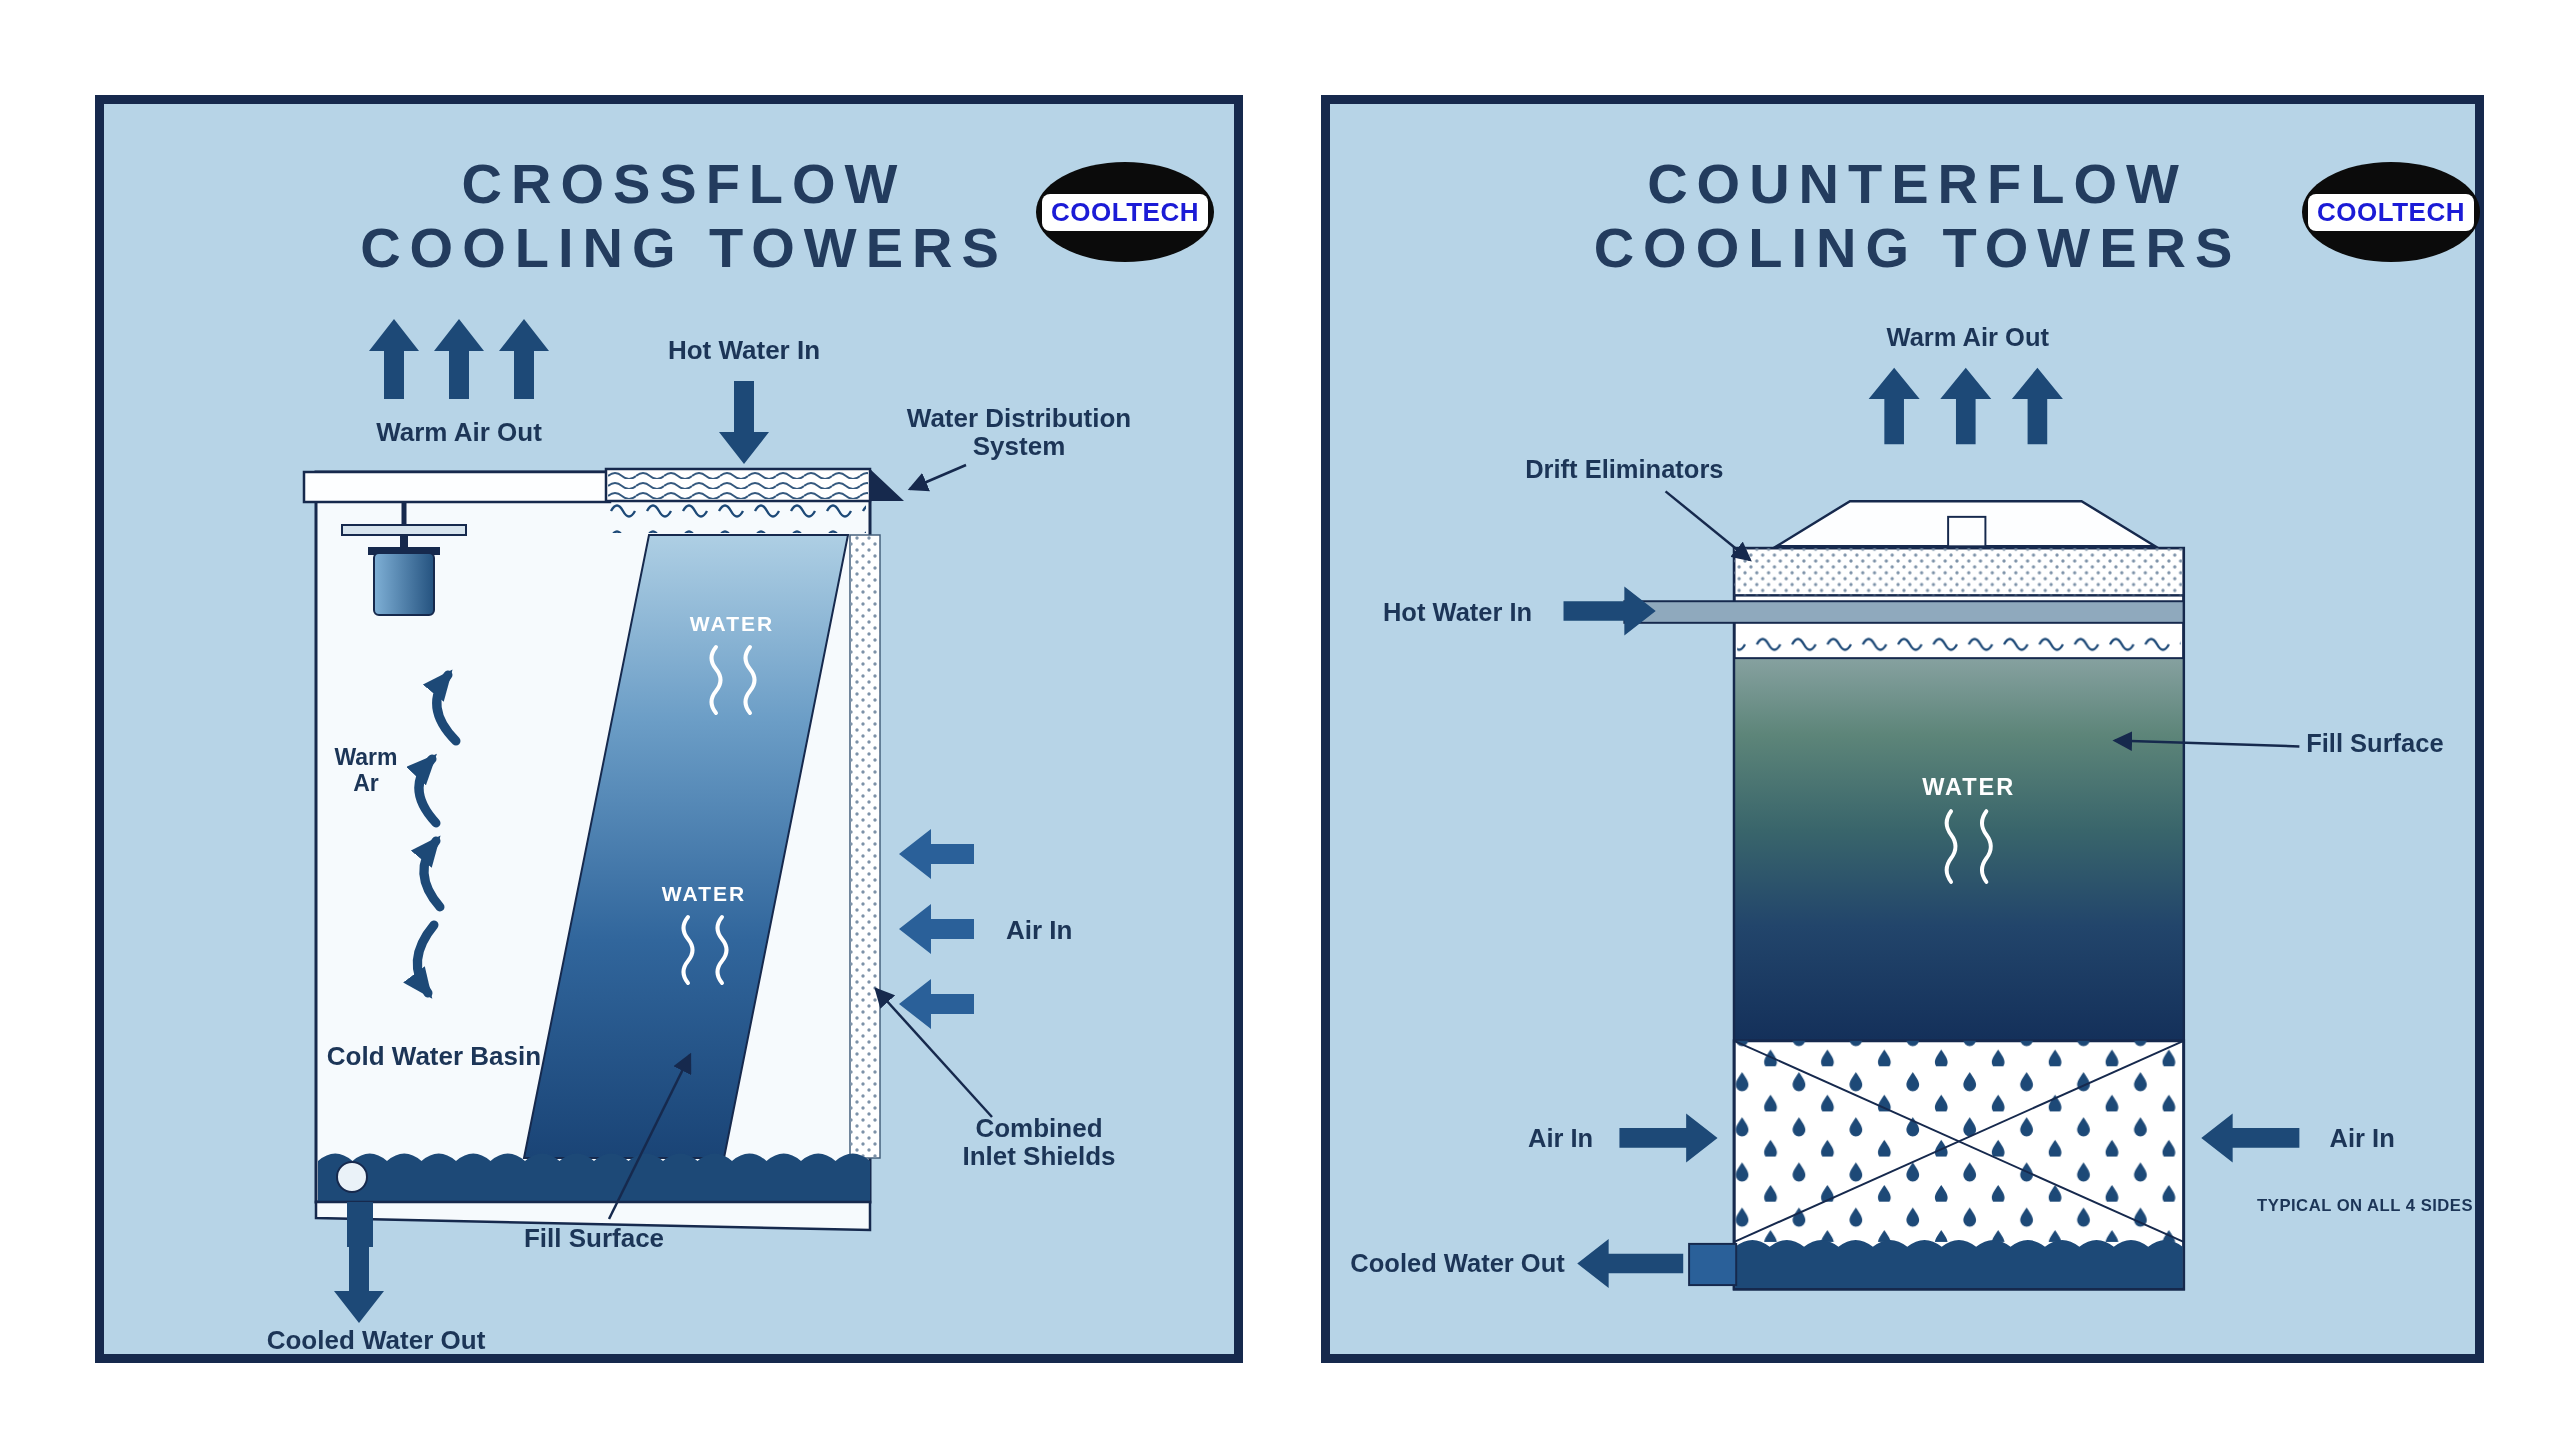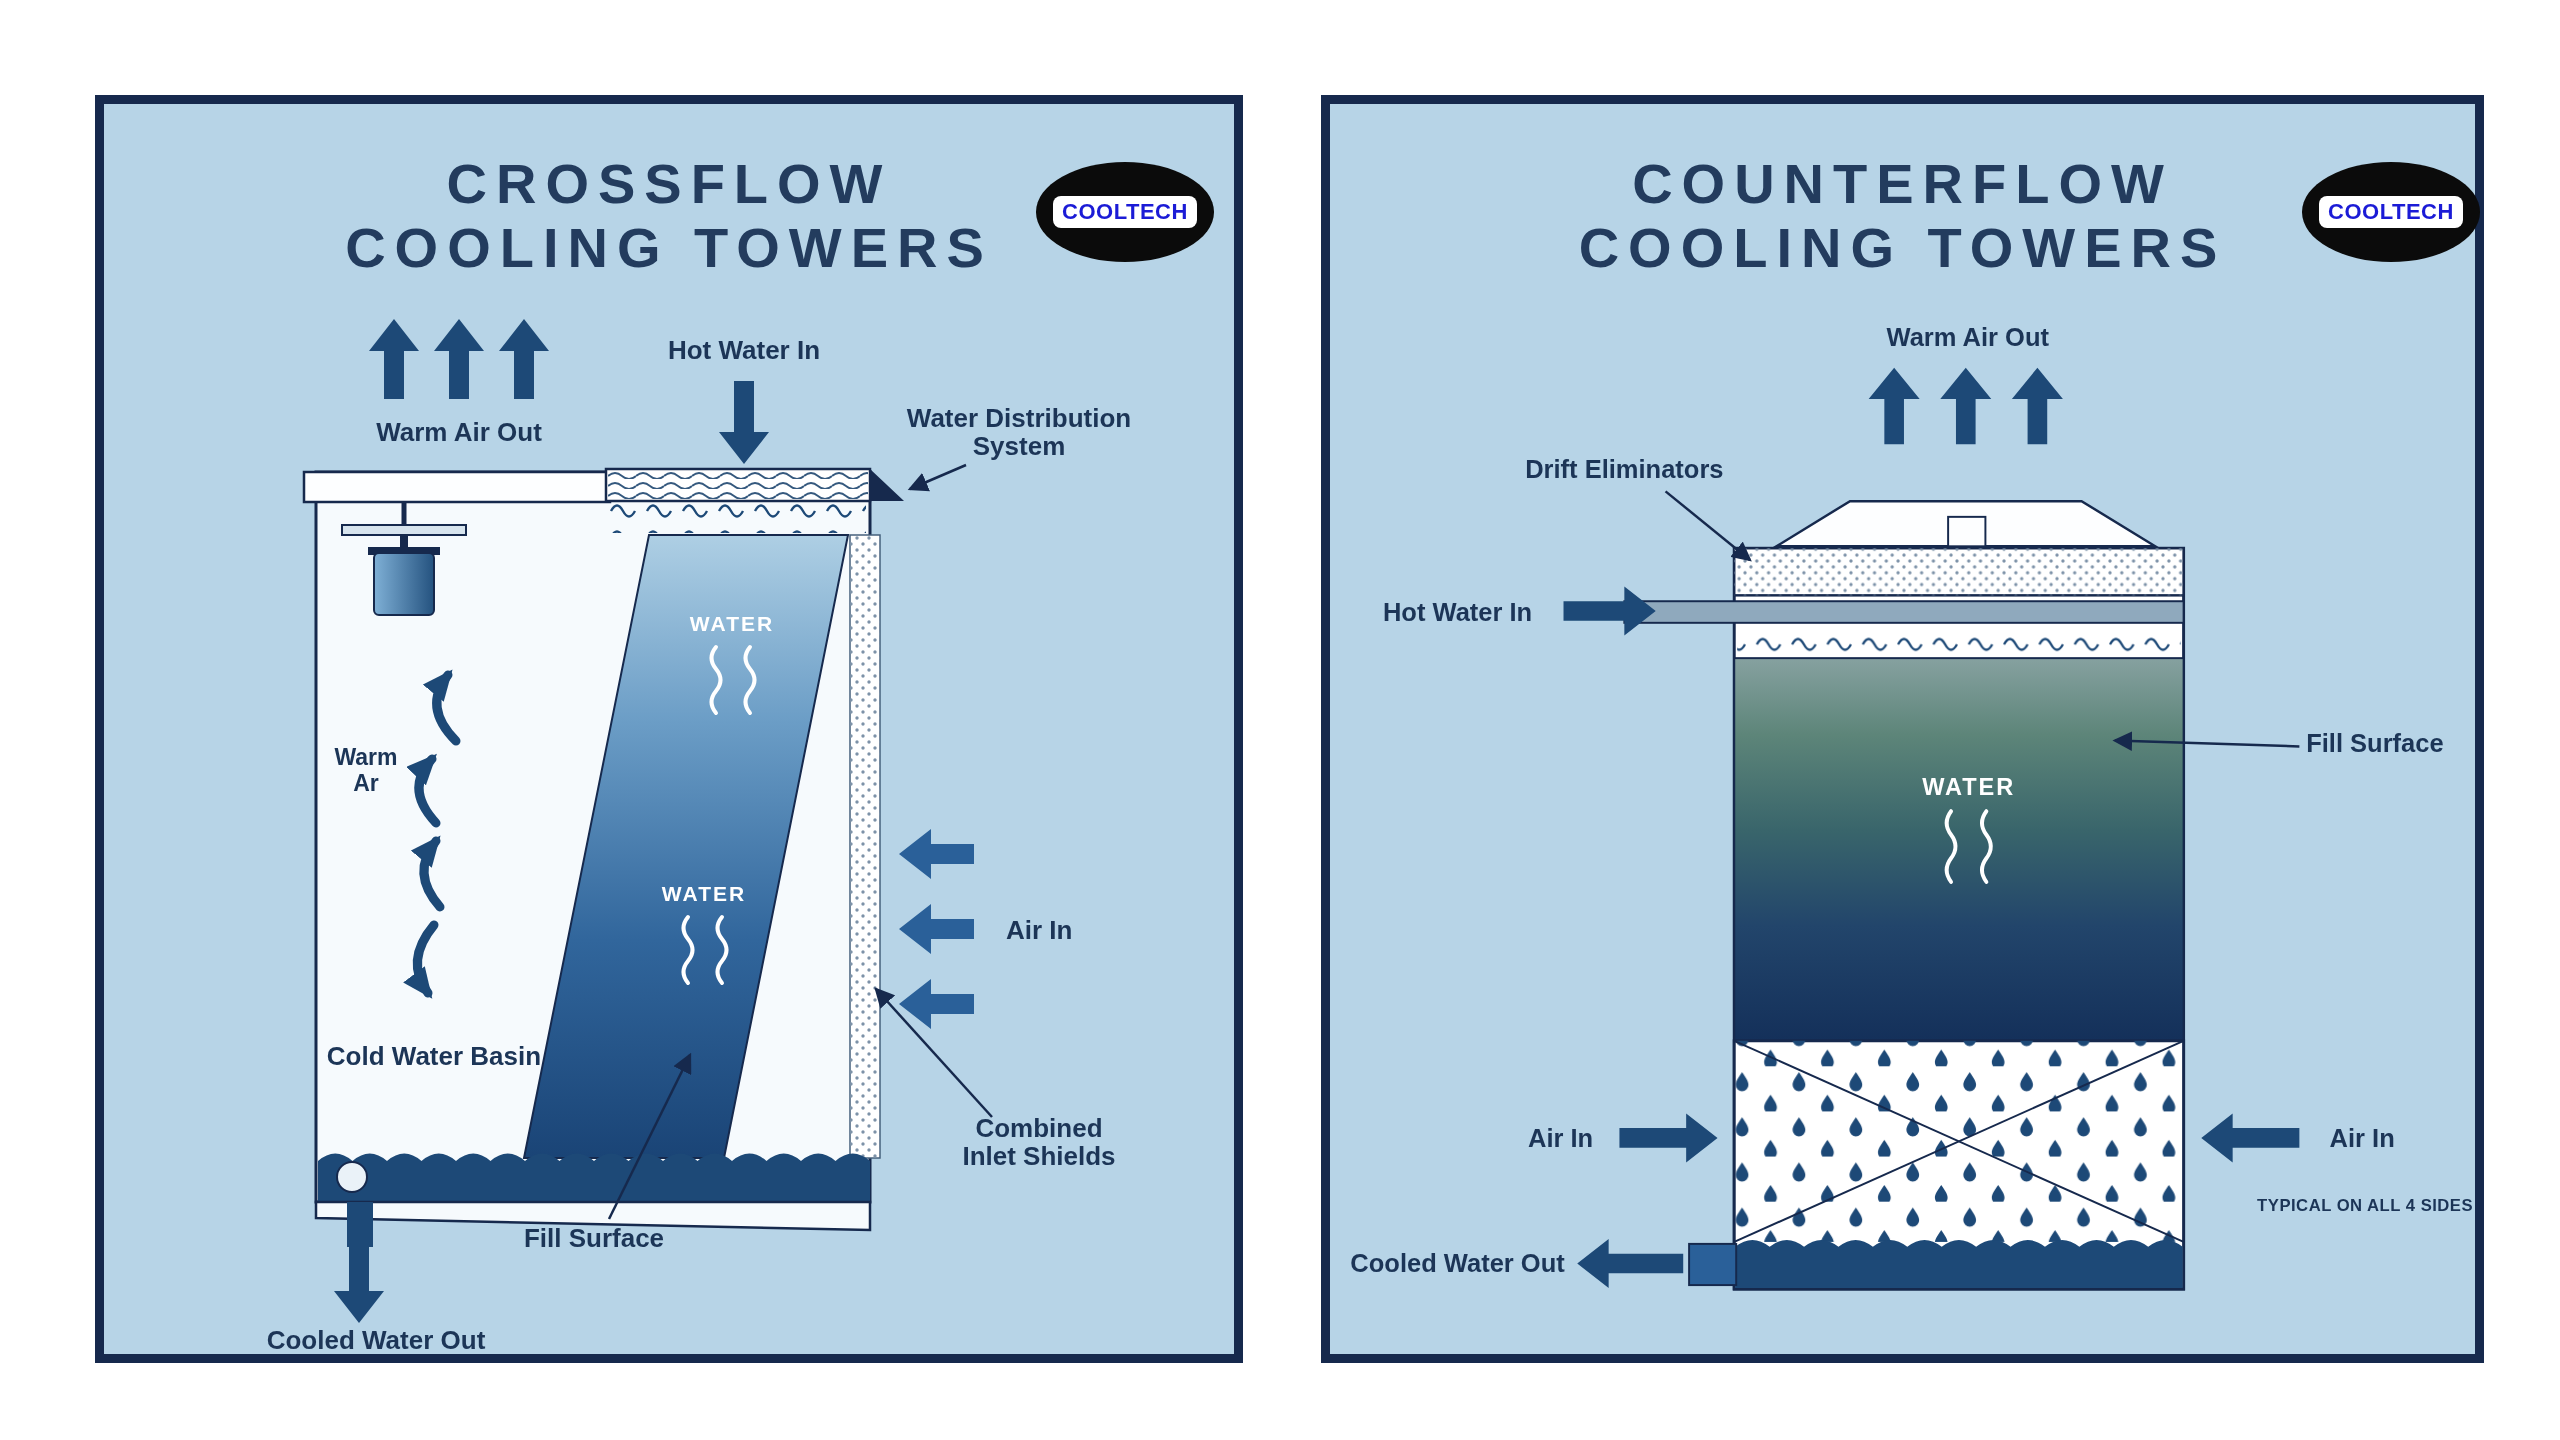--- a/index.html
+++ b/index.html
@@ -3,27 +3,27 @@
 <meta charset="utf-8">
 <style>
   html,body { margin:0; padding:0; background:#ffffff; }
   .page { position:relative; width:2560px; height:1440px; background:#ffffff; overflow:hidden;
           font-family:"Liberation Sans", sans-serif; }
   .panel { position:absolute; top:95px; width:1148px; height:1268px; box-sizing:border-box;
            background:#b7d4e7; border:9px solid #16294d; }
   #panel-left  { left:95px; }
   #panel-right { left:1321px; width:1163px; }
   .title { position:absolute; top:48px; left:0; width:100%; text-align:center;
-           font-size:56px; font-weight:700; letter-spacing:9px; color:#233c5e; line-height:1.14; }
+           font-size:56px; font-weight:700; letter-spacing:9px; color:#233c5e; line-height:1.14;padding-left:15px; }
   .logo { position:absolute; top:58px; width:178px; height:100px; background:#0b0b0b;
           border-radius:50%; display:flex; align-items:center; justify-content:center; }
   #panel-left  .logo { left:932px; }
   #panel-right .logo { left:972px; }
   .logo-band { background:#ffffff; border-radius:8px; padding:3px 9px; }
-  .logo-text { color:#1b1bd6; font-weight:700; font-size:22px; letter-spacing:0.5px; }
+  .logo-text { color:#1b1bd6; font-weight:700; font-size:26px; letter-spacing:0.5px; }
   .diagram { position:absolute; left:0; top:185px; width:100%; height:1065px; }
   .lbl   { font-family:"Liberation Sans", sans-serif; font-weight:700; font-size:26px;
            fill:#1c3557; text-anchor:middle; }
   .sm    { font-size:23px; }
   .tiny  { font-size:17px; letter-spacing:0.5px; }
   .water { font-family:"Liberation Sans", sans-serif; font-weight:700; font-size:21px;
            fill:#ffffff; letter-spacing:2px; text-anchor:middle; }
   .big   { font-size:24px; }
   .squig { stroke:#ffffff; stroke-width:4; fill:none; stroke-linecap:round; }
   .ptr   { stroke:#16294d; stroke-width:2.5; marker-end:url(#ahLabel); }

